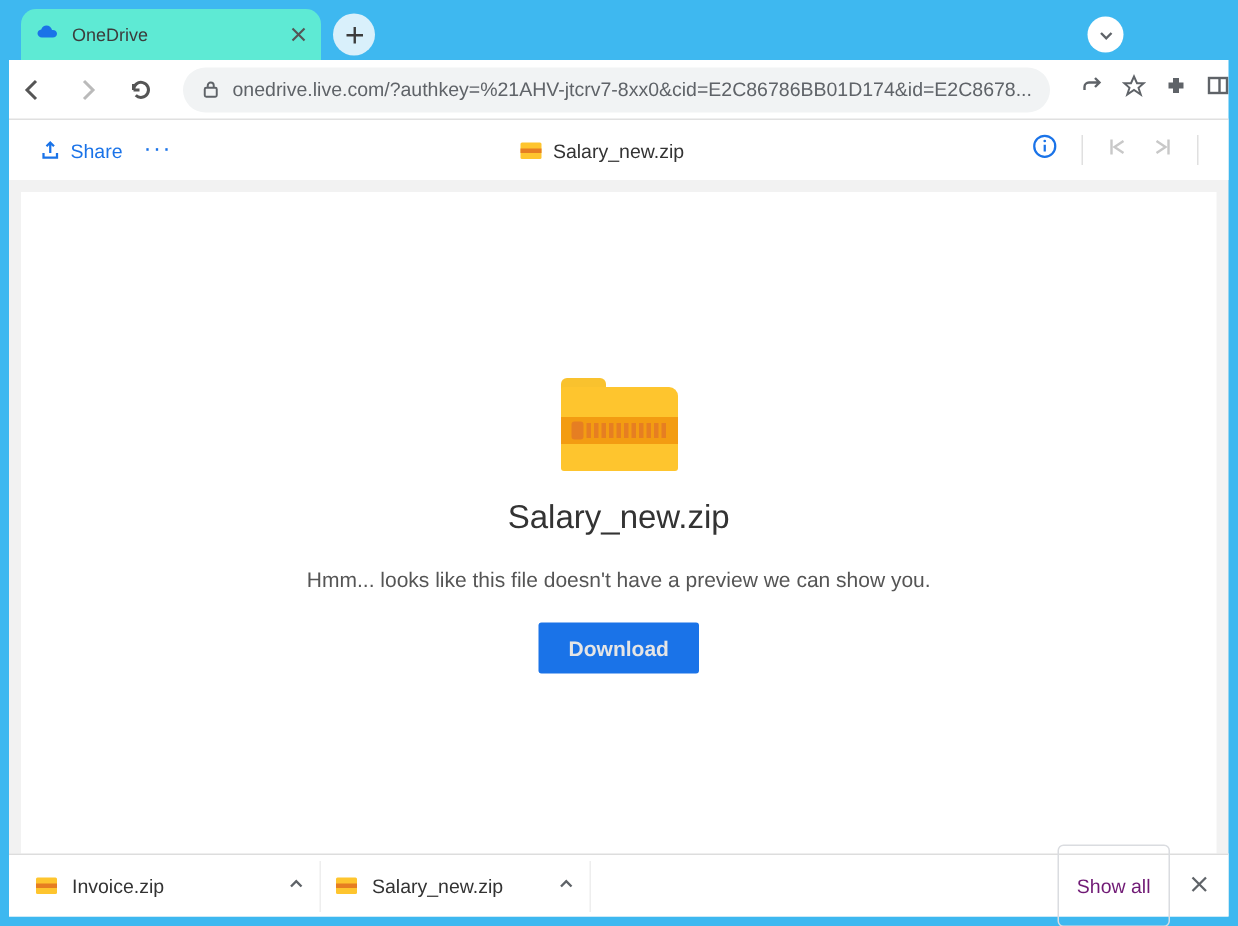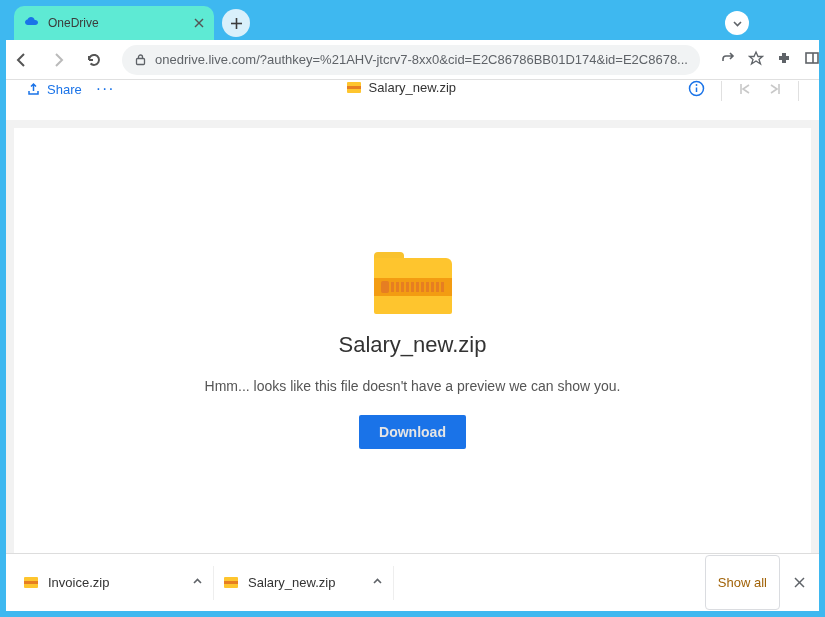--- a/index.html
+++ b/index.html
@@ -22,21 +22,21 @@
   .toolbar { height: 40px; background: #fff; display: flex; align-items: center; padding: 12px 8px; gap: 20px; border-bottom: 1px solid #e0e0e0; }
   .nav-btn { width: 28px; height: 28px; display: flex; align-items: center; justify-content: center; cursor: pointer; border-radius: 50%; }
   .nav-btn svg { width: 16px; height: 16px; stroke: #555; stroke-width: 2; fill: none; }
   .omnibox { flex: 1; height: 30px; background: #f1f3f4; border-radius: 15px; display: flex; align-items: center; padding: 0 12px; gap: 8px; font-size: 13px; color: #5f6368; }
   .omnibox .lock { width: 13px; height: 13px; }
   .omnibox .url { flex: 1; white-space: nowrap; overflow: hidden; text-overflow: ellipsis; }
   .tb-icons { display: flex; align-items: center; gap: 12px; padding-right: 4px; }
 
   
   .page { flex: 1; background: #f2f2f2; display: flex; flex-direction: column; position: relative; }
-  .od-header { height: 40px; background: #fff; display: flex; align-items: flex-start; padding: 0 20px; gap: 10px; }
+  .od-header { height: 40px; background: #fff; display: flex; align-items: center; padding: 0 20px; gap: 10px; }
   .od-left { display: flex; align-items: center; gap: 14px; }
   .share-btn { display: flex; align-items: center; gap: 6px; color: #1a73e8; font-size: 13px; cursor: pointer; }
   .more-btn { color: #1a73e8; font-size: 16px; cursor: pointer; letter-spacing: 1px; }
   .od-center { flex: 1; display: flex; justify-content: center; align-items: center; gap: 8px; font-size: 13px; color: #333; }
   .od-right { display: flex; align-items: center; gap: 16px; }
   .od-right .divider { width: 1px; height: 20px; background: #e0e0e0; }
   .info-icon { color: #1a73e8; cursor: pointer; }
   .arrow-icon { color: #c8c8c8; cursor: pointer; }
 
   .viewer { flex: 1; background: #fff; margin: 8px; display: flex; flex-direction: column; align-items: center; justify-content: center; gap: 18px; padding-bottom: 30px; }
@@ -44,25 +44,25 @@
   .folder-top { position: absolute; top: 0; left: 0; width: 30px; height: 10px; background: #f9c22e; border-radius: 4px 4px 0 0; }
   .folder-body { position: absolute; top: 6px; left: 0; width: 78px; height: 56px; background: #fec52e; border-radius: 2px 6px 2px 2px; }
   .folder-zip { position: absolute; top: 26px; left: 0; width: 78px; height: 18px; background: #f39c12; display: flex; align-items: center; justify-content: center; gap: 2px; padding: 0 6px; }
   .folder-zip .tooth { width: 3px; height: 10px; background: #e67e22; }
   .folder-zip .pull { width: 8px; height: 12px; background: #e67e22; border-radius: 2px; }
   .file-title { font-size: 22px; color: #333; font-weight: 400; }
   .file-msg { font-size: 14px; color: #555; text-align: center; max-width: 420px; line-height: 1.5; }
   .download-btn { background: #1a73e8; color: #e5e5e5; border: none; padding: 9px 20px; font-size: 14px; font-weight: 600; border-radius: 2px; cursor: pointer; }
 
   
-  .dl-bar { position: absolute; left: 0; right: 0; bottom: 0; height: 58px; background: #fff; border-top: 1px solid #ddd; display: flex; align-items: center; padding: 0 8px; }
+  .dl-bar { position: absolute; left: 0; right: 0; bottom: 0; height: 42px; background: #fff; border-top: 1px solid #ddd; display: flex; align-items: center; padding: 0 8px; }
   .dl-item { height: 34px; min-width: 200px; display: flex; align-items: center; gap: 10px; padding: 0 10px; border-right: 1px solid #eee; font-size: 13px; color: #333; cursor: pointer; }
   .dl-item .chev { margin-left: auto; }
   .dl-spacer { flex: 1; }
-  .showall { color: #a16207; font-size: 13px; border: 1px solid #dadce0; border-radius: 4px; padding: 19px 12px; cursor: pointer; margin-right: 8px; }
+  .showall { color: #701a75; font-size: 13px; border: 1px solid #dadce0; border-radius: 4px; padding: 19px 12px; cursor: pointer; margin-right: 8px; }
   .dl-close { font-size: 15px; cursor: pointer; padding: 0 6px; color: #5f6368; }
 
   
   .zip-mini { width: 14px; height: 11px; background: #fec52e; border-radius: 1px; position: relative; display: inline-block; }
   .zip-mini::before { content: ""; position: absolute; top: 4px; left: 0; width: 100%; height: 3px; background: #e67e22; }
 </style>
 </head>
 <body>
 
 <div class="win-controls">

